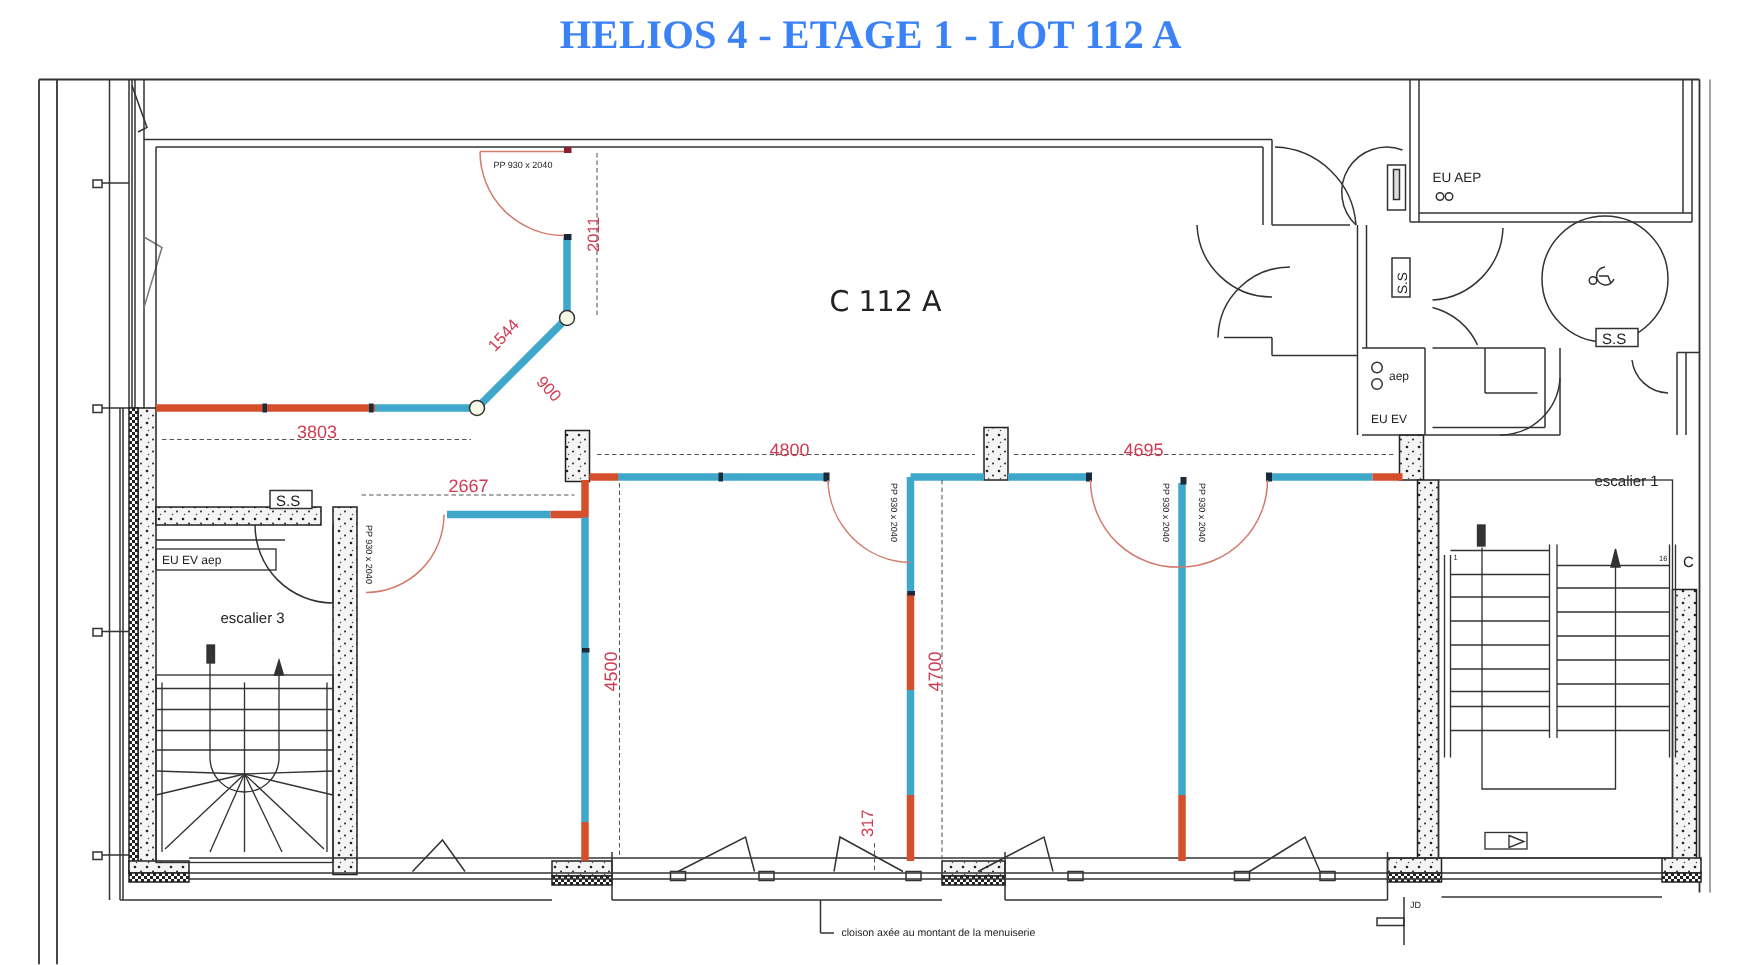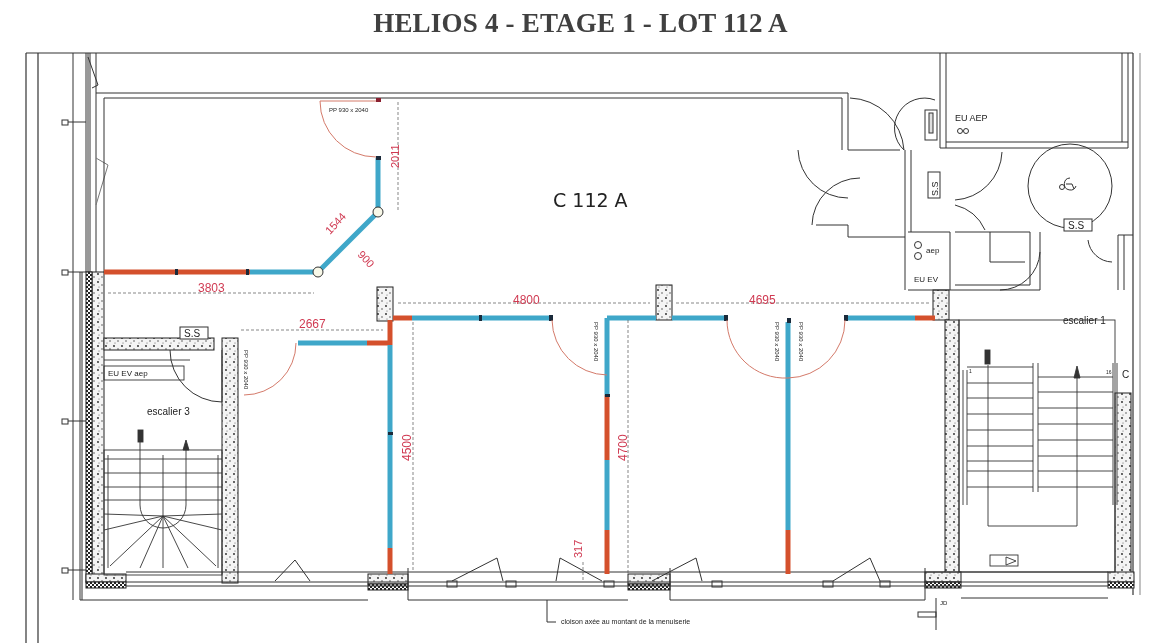--- a/index.html
+++ b/index.html
@@ -1,17 +1,17 @@
 <!DOCTYPE html>
 <html><head>
 <meta charset="utf-8">
 <style>
   html, body { margin: 0; padding: 0; background: #ffffff; }
   body { width: 1161px; height: 643px; position: relative; overflow: hidden; font-family: "Liberation Sans", sans-serif; }
-  .title { position: absolute; left: 0; top: 8px; width: 1161px; text-align: center; font-family: "Liberation Serif", serif; font-weight: bold; font-size: 27px; color: #404040; letter-spacing: 0.2px; }
+  .title { position: absolute; left: 0; top: 8px; width: 1161px; text-align: center; font-family: "Liberation Serif", serif; font-weight: bold; font-size: 27px; color: #3b82f6; letter-spacing: 0.2px; }
   svg { position: absolute; left: 0; top: 0; }
   .lbl { font-family: "Liberation Sans", sans-serif; fill: #222; }
   .dim { font-family: "Liberation Sans", sans-serif; fill: #d03a52; }
   .room { font-family: "DejaVu Sans", sans-serif; fill: #222; }
 </style>
 </head>
 <body>
 
 <div class="title">HELIOS 4 - ETAGE 1 - LOT 112 A</div>
 

